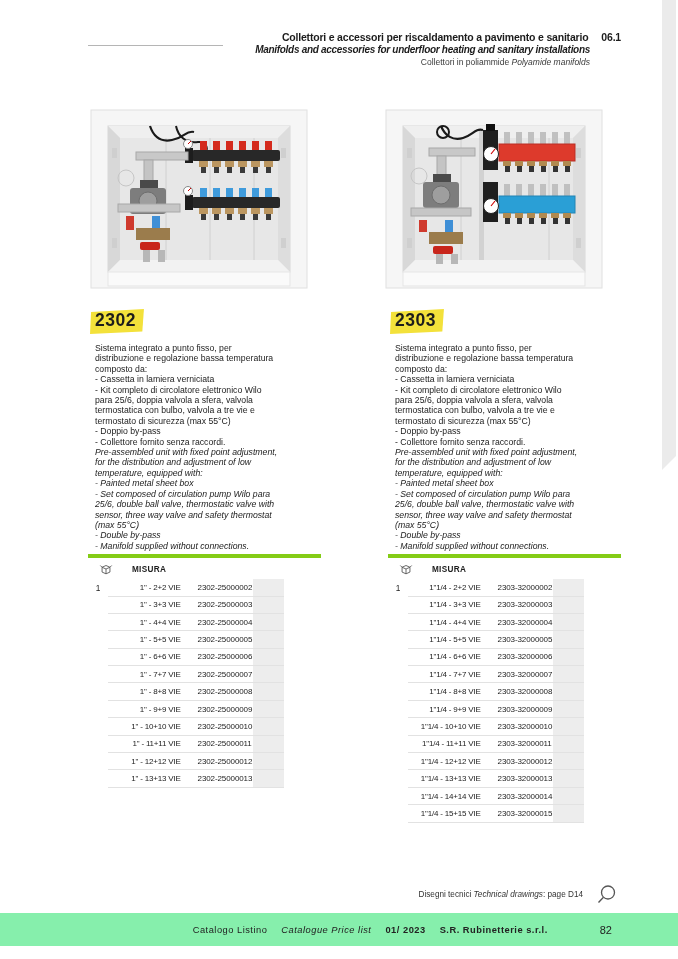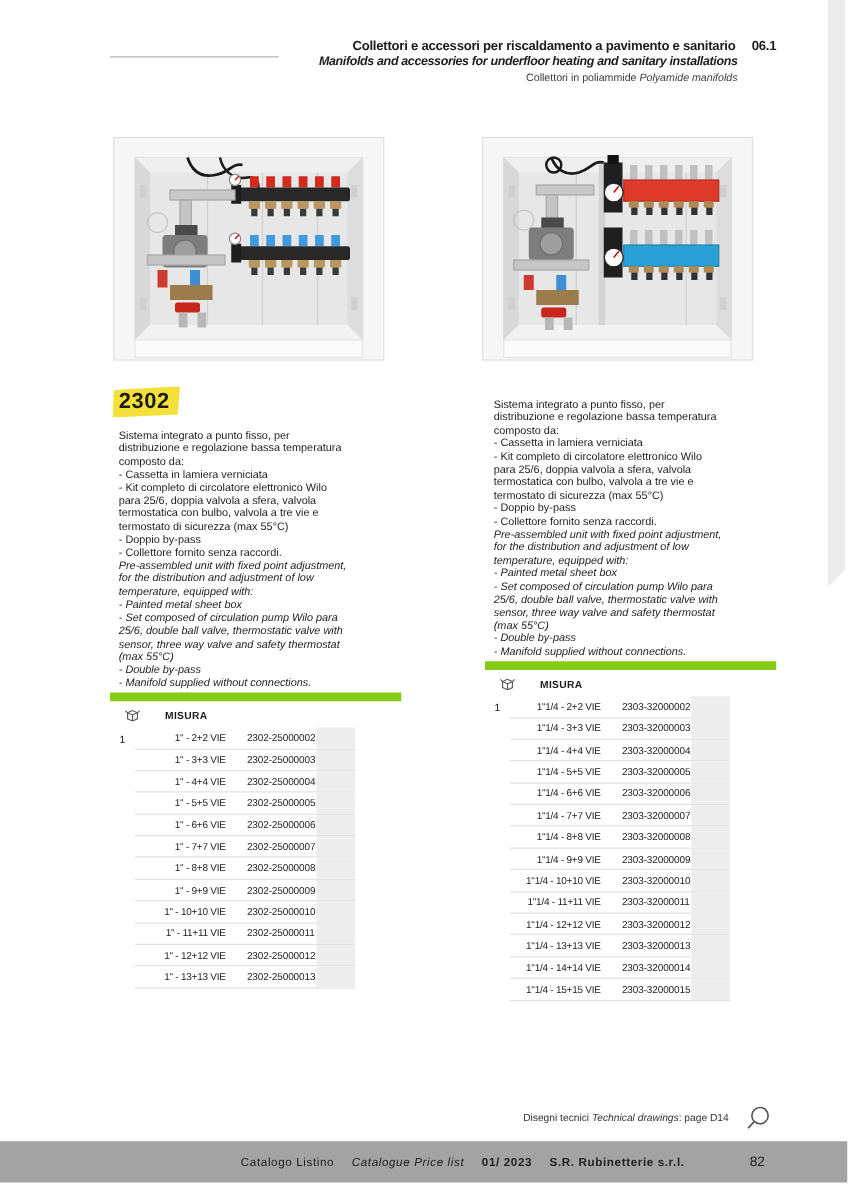--- a/index.html
+++ b/index.html
@@ -26,35 +26,35 @@
   .col{position:absolute;top:309px;width:250px;}
   .col.left{left:88px;} .col.right{left:388px;}
   .code-badge{height:25px;margin-left:2px;}
   .code-badge span{display:inline-block;font-size:17.5px;font-weight:bold;letter-spacing:0.5px;
     padding:1px 8px 3px 5px;background:var(--hl,#f3e13a);
     clip-path:polygon(2% 12%,100% 0,97% 90%,0 100%);}
   .desc{font-size:8.7px;line-height:10.4px;white-space:pre-line;padding-left:7px;width:238px;}
   .desc.it{margin-top:9px;}
   .desc.en{font-style:italic;color:#222;}
   
-  .ptable{margin-top:3px;width:233px;border-top:7px solid #84cc16;padding-top:1px;}
+  .ptable{margin-top:3px;width:233px;border-top:4px solid #84cc16;padding-top:1px;}
   .thead{display:flex;align-items:center;height:20px;}
   .pack-icon{margin-left:11px;line-height:0;}
   .size-header{font-weight:bold;font-size:8.2px;letter-spacing:0.3px;margin-left:19px;}
   .trow{display:flex;height:17.4px;align-items:stretch;}
   .qty{width:20px;text-align:center;font-size:8.3px;align-self:center;}
   .rowbody{display:flex;width:176px;border-bottom:1px solid #e2e2e2;align-items:center;}
   .misura{width:78px;text-align:right;font-size:8px;letter-spacing:-0.2px;white-space:nowrap;}
   .acode{width:60px;margin-left:5px;font-size:8px;letter-spacing:-0.1px;white-space:nowrap;padding-left:12px;}
   .price{width:33px;height:100%;background:#ededed;}
   
   .drawings-note{position:absolute;top:890px;right:95px;font-size:8.2px;color:#333;}
   .drawings-note .en{font-style:italic;}
   .magnifier{position:absolute;top:883px;right:60px;width:24px;height:24px;cursor:pointer;}
-  .bottom-bar{position:absolute;top:913px;left:0;width:678px;height:33px;background:#a3a3a3;
+  .bottom-bar{position:absolute;top:913px;left:0;width:678px;height:33px;background:#86efac;
     display:flex;align-items:center;justify-content:flex-end;box-sizing:border-box;
     padding-right:66px;gap:14px;font-size:9.3px;letter-spacing:0.5px;color:#222;}
   .bottom-bar .it{font-weight:400;}
   .bottom-bar .en{font-style:italic;}
   .bottom-bar .ed,.bottom-bar .co{font-weight:bold;}
   .bottom-bar .pg{font-size:11px;margin-left:22px;letter-spacing:0;padding-left:16px;}
 </style>
 </head>
 <body>
 
@@ -376,20 +376,23 @@
             <span class="misura">1" - 13+13 VIE</span>
             <span class="acode">2302-25000013</span>
             <span class="price"></span>
           </span>
         </div>
       </div>
   </div>
 </div>
 
 <div class="col right">
+  <div class="code-badge">
+    <span>2303</span>
+  </div>
   <div class="desc it">Sistema integrato a punto fisso, per
 distribuzione e regolazione bassa temperatura
 composto da:
 - Cassetta in lamiera verniciata
 - Kit completo di circolatore elettronico Wilo
 para 25/6, doppia valvola a sfera, valvola
 termostatica con bulbo, valvola a tre vie e
 termostato di sicurezza (max 55°C)
 - Doppio by-pass
 - Collettore fornito senza raccordi.</div>

